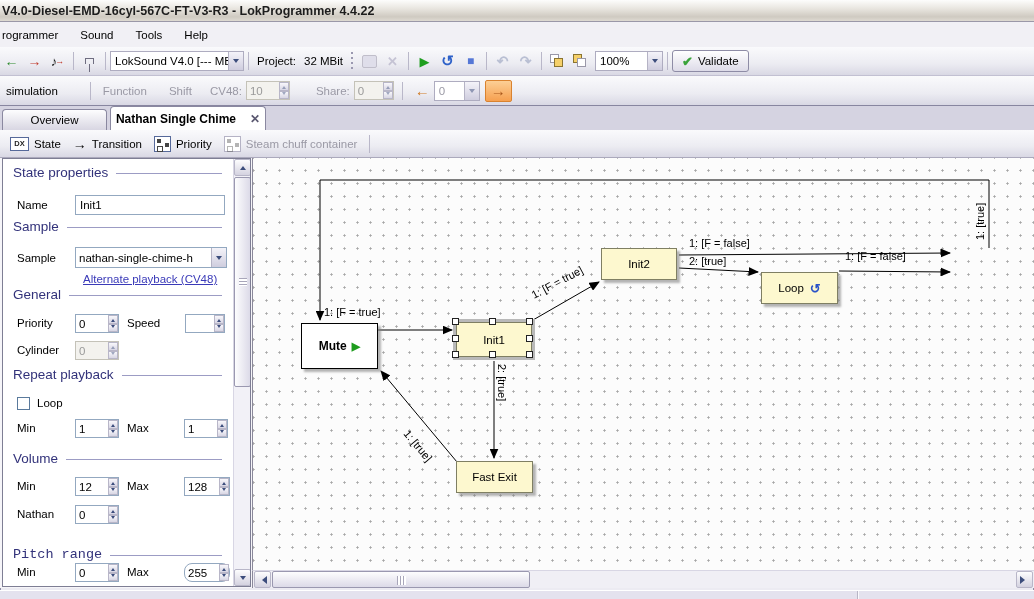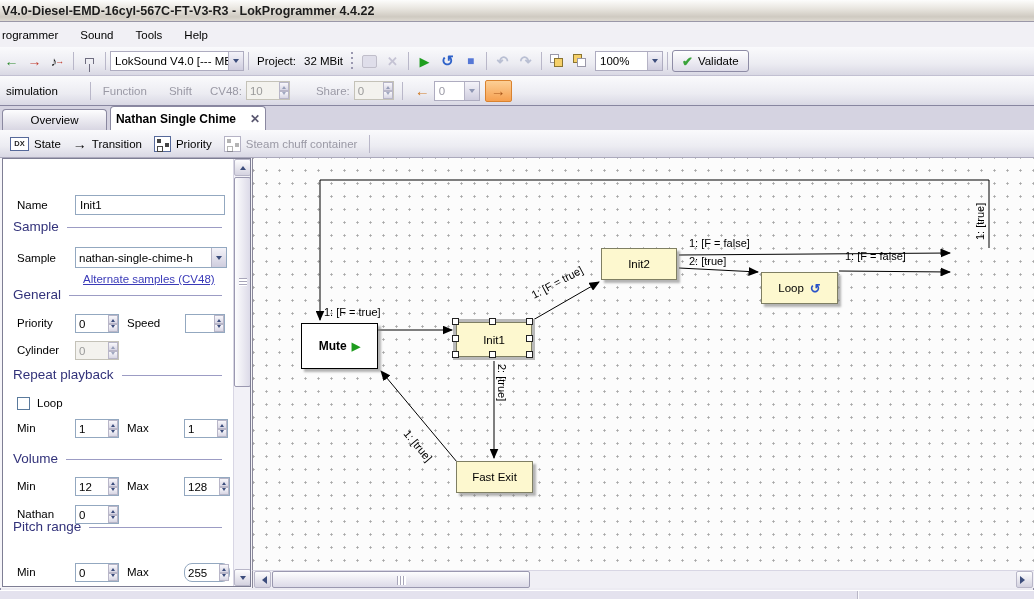--- a/index.html
+++ b/index.html
@@ -313,37 +313,41 @@
       <span class="cont-ico gray"></span>
       <span class="dis-label" style="padding:0;">Steam chuff container</span>
     </span>
     <span class="tb-sep"></span>
   </div>
 
   <div id="main">
 
     <div id="panel-wrap">
       <div id="panel">
+        <div class="sec-header" style="top:6px;">
+            <b>State properties</b>
+            <span class="sec-line"></span>
+          </div>
 
         <span class="frow-label" style="left:14px;top:40px;">Name</span>
         <input class="txt-input" style="left: 72px; top: 36px; width: 150px;" value="Init1">
 
         <div class="sec-header" style="top:60px;">
             <b>Sample</b>
             <span class="sec-line"></span>
           </div>
 
         <span class="frow-label" style="left:14px;top:93px;">Sample</span>
         <span class="sel" style="left:72px;top:88px;width:152px;">
           <span class="val" style="flex:1;padding:0 3px;white-space:nowrap;overflow:hidden;">nathan-single-chime-h</span>
           <span class="dd-btn" style="height:19px;">
               <i class="tri-down"></i>
             </span>
         </span>
-        <a class="link" style="left:80px;top:114px;">Alternate samples (CV48)</a>
+        <a class="link" style="left:80px;top:114px;">Alternate playback (CV48)</a>
 
         <div class="sec-header" style="top:128px;">
             <b>General</b>
             <span class="sec-line"></span>
           </div>
 
         <span class="frow-label" style="left:14px;top:158px;">Priority</span>
         <span class="spin" style="position:absolute;left:72px;top:155px;width:44px;">
           <input value="0" style="">
           <span class="sbcol">
@@ -450,21 +454,21 @@
           <span class="sbcol">
               <button class="sb">
                 <i class="tri-up"></i>
               </button>
               <button class="sb">
                 <i class="tri-down"></i>
               </button>
             </span>
         </span>
 
-        <div class="sec-header" style="top:360px;">
+        <div class="sec-header" style="top:388px;font-family:Liberation Mono, monospace;">
             <b>Pitch range</b>
             <span class="sec-line"></span>
           </div>
 
         <span class="frow-label" style="left:14px;top:407px;">Min</span>
         <span class="spin" style="position:absolute;left:72px;top:404px;width:44px;">
           <input value="0" style="">
           <span class="sbcol">
               <button class="sb">
                 <i class="tri-up"></i>

